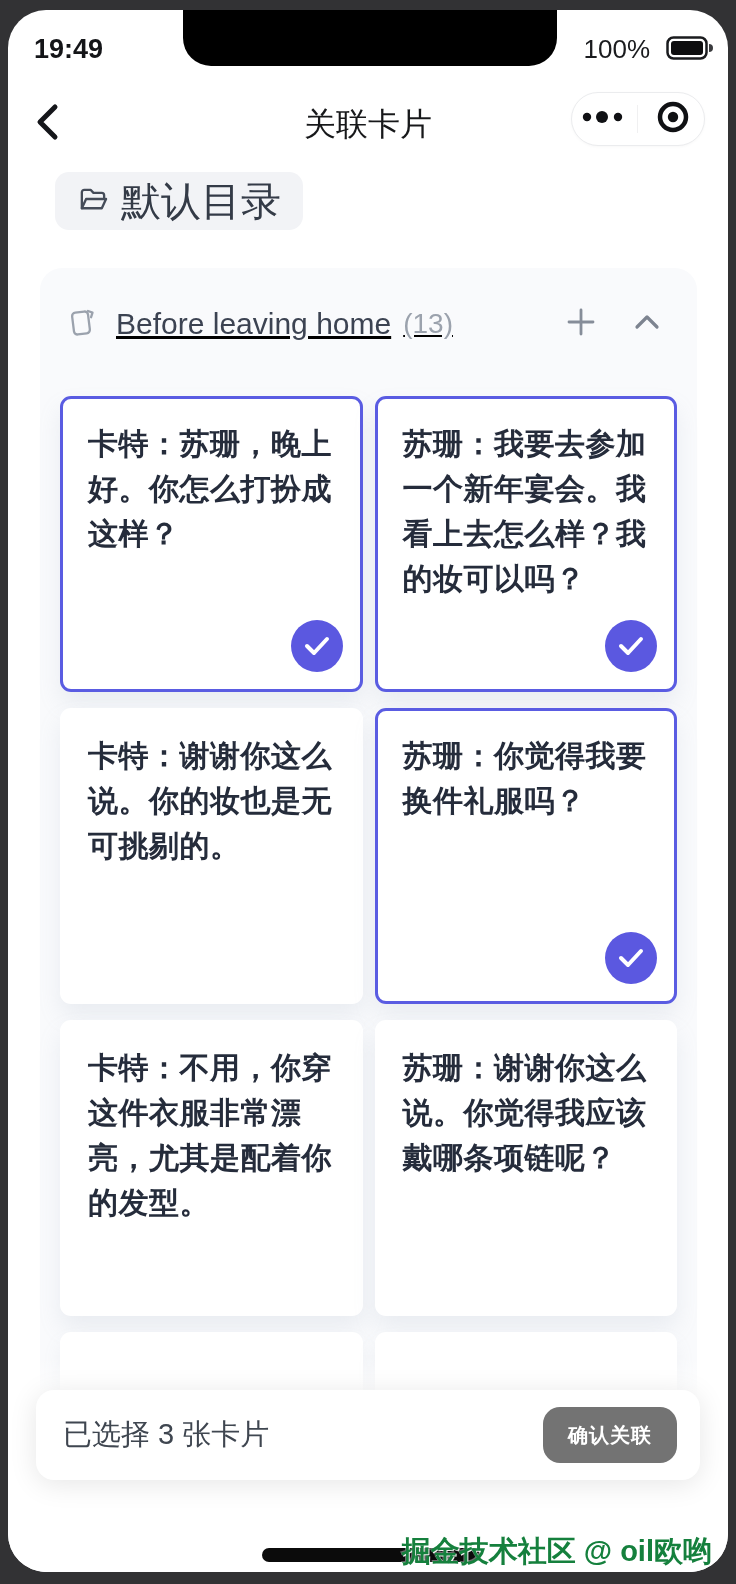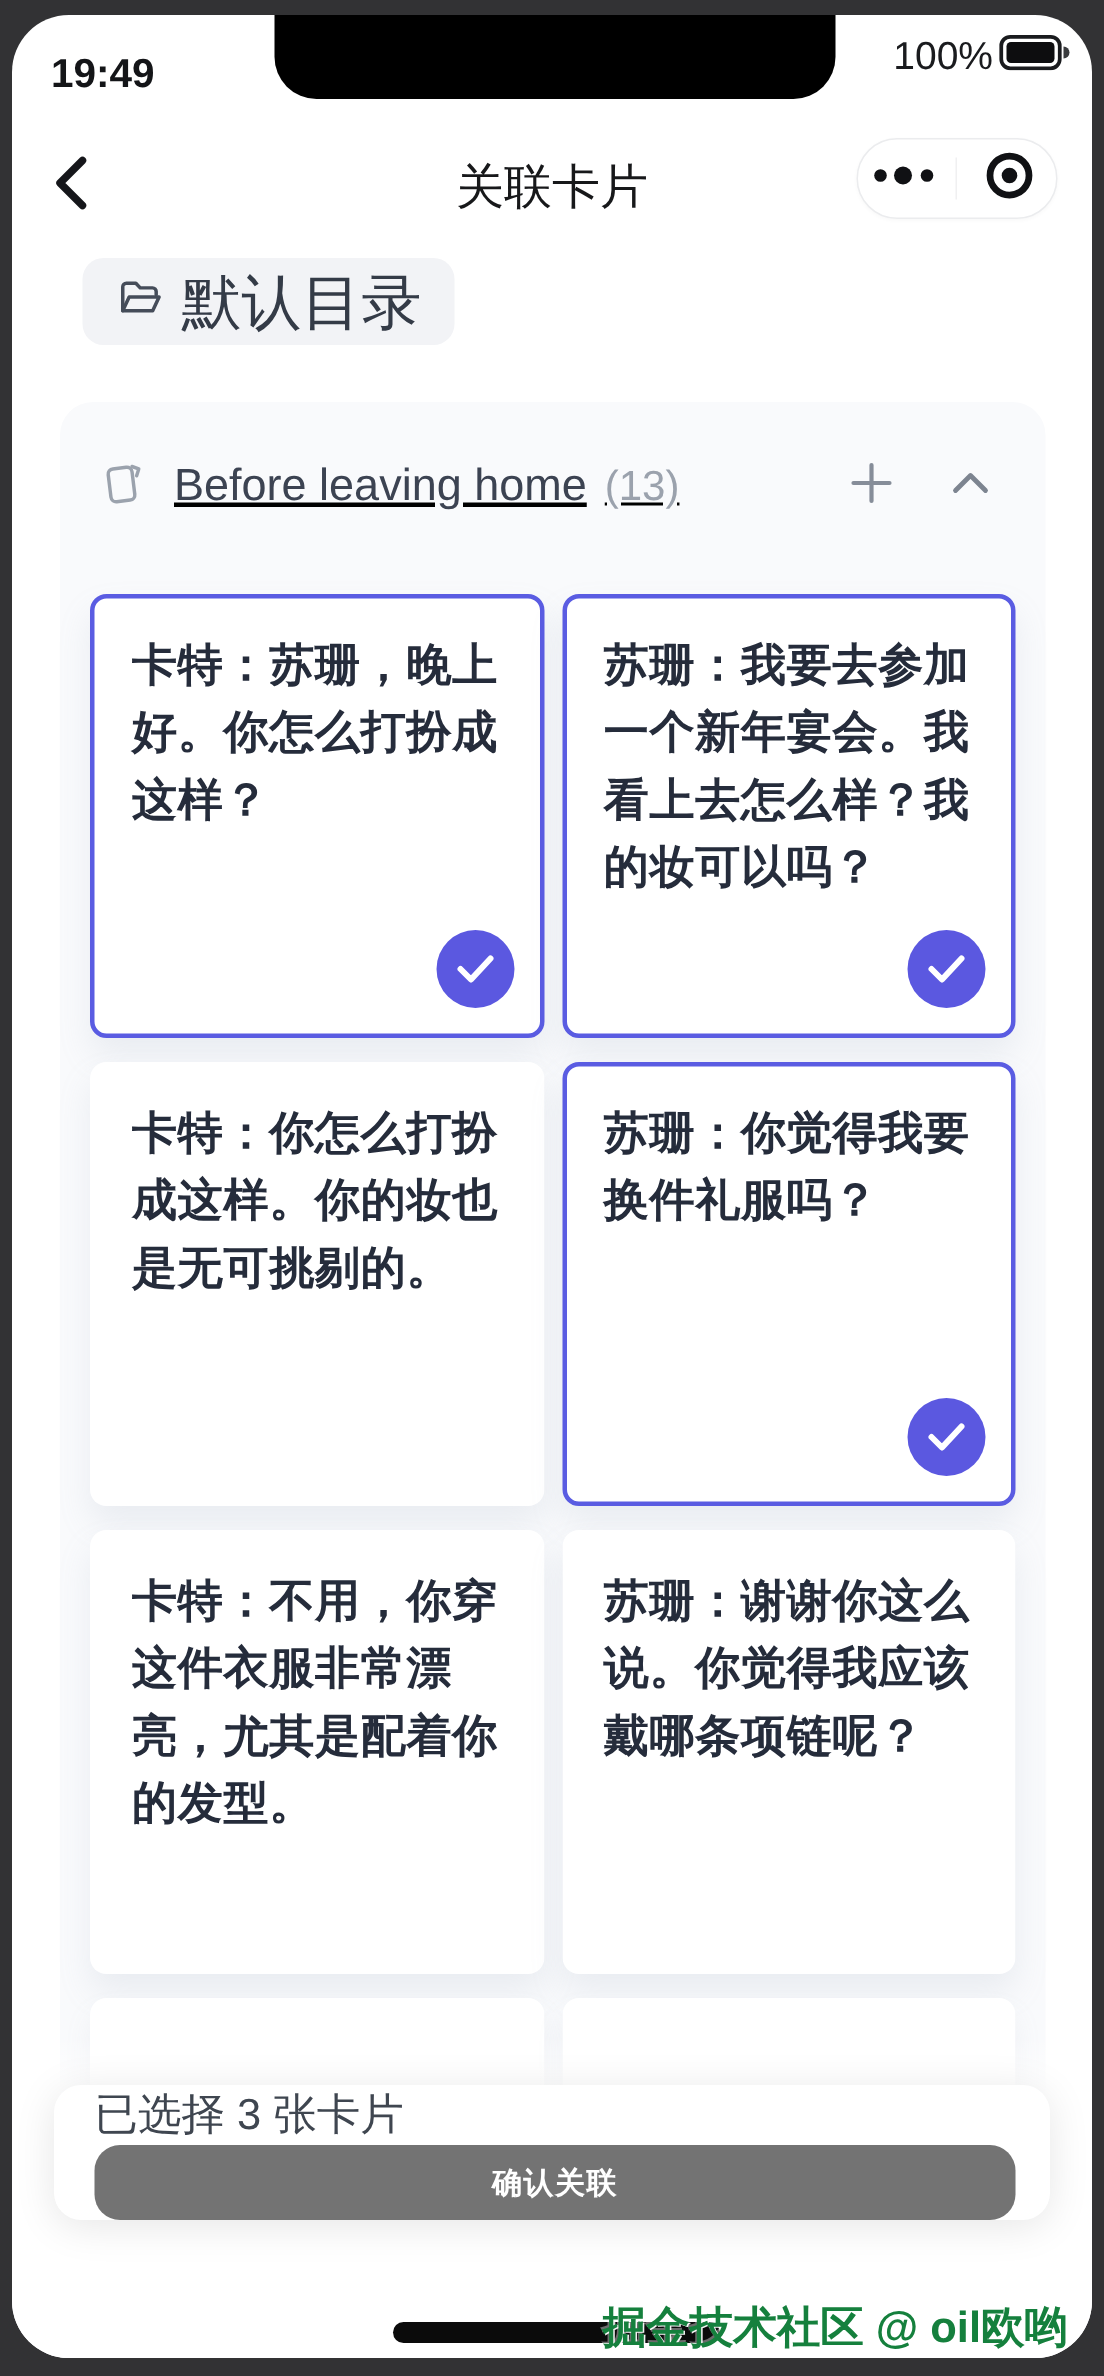--- a/index.html
+++ b/index.html
@@ -10,21 +10,21 @@
   }
   .screen{
     position:absolute;left:8px;top:10px;width:720px;height:1562px;
     background:#ffffff;border-radius:38px;overflow:hidden;
   }
   
   .notch{position:absolute;left:175px;top:0;width:374px;height:56px;background:#000;
     border-radius:0 0 28px 28px;z-index:3;}
   .statusbar{position:absolute;left:0;top:0;width:100%;height:64px;z-index:2;}
   .time{position:absolute;left:26px;top:24px;font-size:27px;font-weight:600;color:#141518;}
-  .batt-group{position:absolute;right:14px;top:12px;display:flex;align-items:center;gap:4px;}
+  .batt-group{position:absolute;right:14px;top:24px;display:flex;align-items:center;gap:16px;}
   .batt-pct{font-size:26px;color:#1a1b1e;font-weight:500;}
   
   .navbar{position:absolute;left:0;top:84px;width:100%;height:60px;z-index:2;}
   .back-btn{position:absolute;left:18px;top:6px;width:48px;height:48px;display:flex;
     align-items:center;justify-content:center;cursor:pointer;}
   .nav-title{position:absolute;left:0;width:100%;text-align:center;line-height:60px;
     font-size:32px;font-weight:500;color:#17181a;}
   .capsule{position:absolute;right:23px;top:-2px;width:134px;height:54px;background:#fff;
     border:1px solid #ebecee;border-radius:27px;display:flex;align-items:center;
     justify-content:space-around;box-shadow:0 1px 3px rgba(0,0,0,0.03);}
@@ -53,21 +53,21 @@
   .card-text{font-size:30px;line-height:45px;font-weight:700;color:#252c3b;letter-spacing:0.5px;}
   .check-badge{position:absolute;right:17px;bottom:17px;width:52px;height:52px;border-radius:50%;
     background:#5b58e0;display:none;align-items:center;justify-content:center;}
   .card.selected .check-badge{display:flex;}
   .card.stub{box-shadow:0 10px 18px rgba(146,158,178,0.10);}
   
   .bottom-mask{position:absolute;left:0;right:0;top:1348px;bottom:0;z-index:5;pointer-events:none;
     background:linear-gradient(180deg,rgba(255,255,255,0) 0,#ffffff 40px);}
   .footer-bar{position:absolute;left:28px;top:1380px;width:664px;height:90px;background:#fff;
     border-radius:18px;box-shadow:0 4px 28px rgba(0,0,0,0.10);z-index:6;display:flex;
-    justify-content:space-between;padding:0 23px 0 27px;flex-direction:column;}
+    align-items:center;justify-content:space-between;padding:0 23px 0 27px;}
   .sel-text{font-size:29px;color:#3f4650;}
   .confirm-btn{height:56px;padding:0 25px;border:none;border-radius:17px;background:#737373;
     color:#fff;font-size:20px;font-weight:600;font-family:inherit;letter-spacing:1px;cursor:pointer;}
   .home-indicator{position:absolute;left:254px;top:1538px;width:218px;height:14px;border-radius:8px;
     background:#0b0b0b;z-index:7;}
   .watermark{position:absolute;right:16px;top:1522px;z-index:8;font-size:29px;font-weight:700;
     color:#15803d;text-shadow:1px 1px 0 rgba(255,255,255,0.95),-1px -1px 0 rgba(255,255,255,0.4);}
 </style>
 </head>
 <body>
@@ -173,21 +173,21 @@
           </div>
           <div class="card selected">
             <div class="card-text">苏珊：我要去参加一个新年宴会。我看上去怎么样？我的妆可以吗？</div>
             <div class="check-badge">
               <svg width="28" height="22" viewBox="0 0 28 22">
                   <polyline points="4,11 11,18 24,4" fill="none" stroke="#fff" stroke-width="4" stroke-linecap="round" stroke-linejoin="round"></polyline>
                 </svg>
             </div>
           </div>
           <div class="card">
-            <div class="card-text">卡特：你怎么打扮成这样。你的妆也是无可挑剔的。</div>
+            <div class="card-text">卡特：谢谢你这么说。你的妆也是无可挑剔的。</div>
 
           </div>
           <div class="card selected">
             <div class="card-text">苏珊：你觉得我要换件礼服吗？</div>
             <div class="check-badge">
               <svg width="28" height="22" viewBox="0 0 28 22">
                   <polyline points="4,11 11,18 24,4" fill="none" stroke="#fff" stroke-width="4" stroke-linecap="round" stroke-linejoin="round"></polyline>
                 </svg>
             </div>
           </div>

